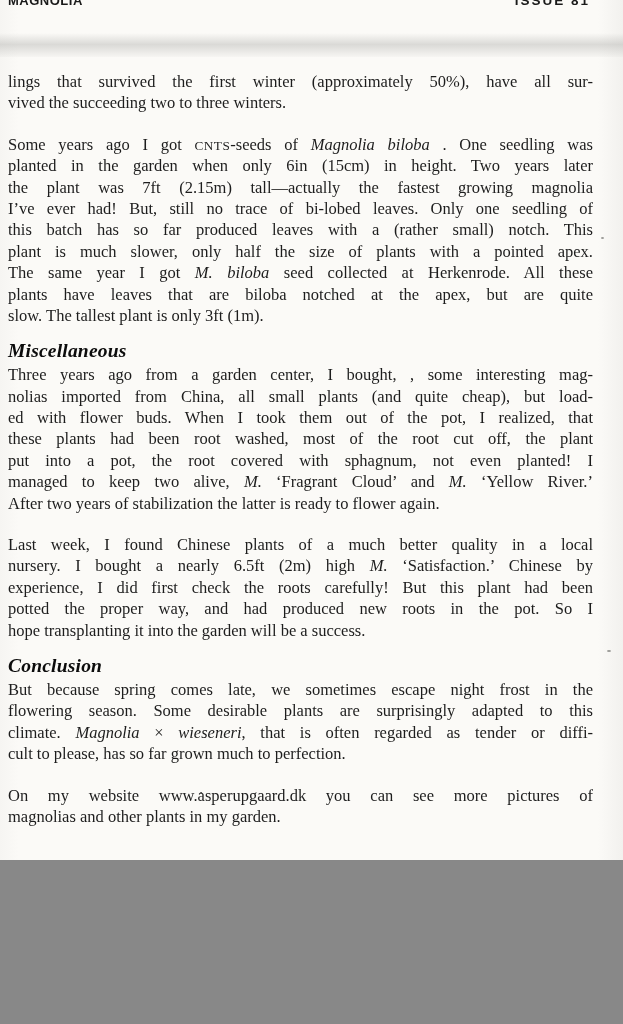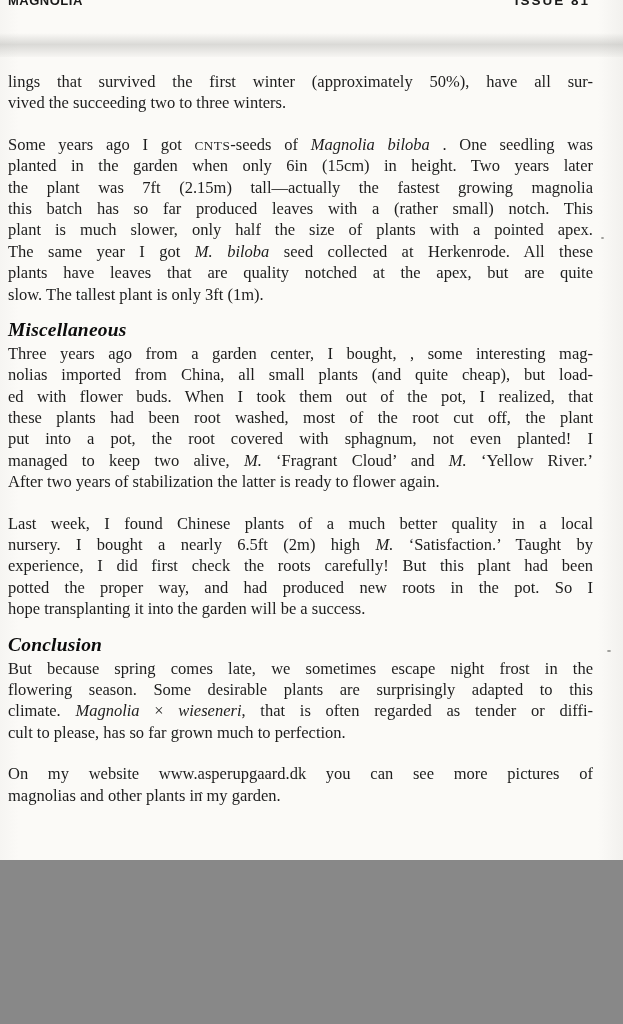--- a/index.html
+++ b/index.html
@@ -64,39 +64,40 @@
 
   <main class="content" id="article-blocks">
       <div class="para">
         <div class="line"><span>lings that survived the first winter (approximately 50%), have all sur-</span></div>
         <div class="line last"><span>vived the succeeding two to three winters.</span></div>
       </div>
       <div class="para">
         <div class="line"><span>Some years ago I got </span><span class="sc">CNTS</span><span>-seeds of </span><span class="it">Magnolia biloba</span><span> . One seedling was</span></div>
         <div class="line"><span>planted in the garden when only 6in (15cm) in height. Two years later</span></div>
         <div class="line"><span>the plant was 7ft (2.15m) tall—actually the fastest growing magnolia</span></div>
+        <div class="line"><span>I’ve ever had! But, still no trace of bi-lobed leaves. Only one seedling of</span></div>
         <div class="line"><span>this batch has so far produced leaves with a (rather small) notch. This</span></div>
         <div class="line"><span>plant is much slower, only half the size of plants with a pointed apex.</span></div>
         <div class="line"><span>The same year I got </span><span class="it">M. biloba</span><span> seed collected at Herkenrode. All these</span></div>
-        <div class="line"><span>plants have leaves that are quality notched at the apex, but are quite</span></div>
+        <div class="line"><span>plants have leaves that are biloba notched at the apex, but are quite</span></div>
         <div class="line last"><span>slow. The tallest plant is only 3ft (1m).</span></div>
       </div>
       <div class="heading">Miscellaneous</div>
       <div class="para">
         <div class="line"><span>Three years ago from a garden center, I bought, , some interesting mag-</span></div>
         <div class="line"><span>nolias imported from China, all small plants (and quite cheap), but load-</span></div>
         <div class="line"><span>ed with flower buds. When I took them out of the pot, I realized, that</span></div>
         <div class="line"><span>these plants had been root washed, most of the root cut off, the plant</span></div>
         <div class="line"><span>put into a pot, the root covered with sphagnum, not even planted! I</span></div>
         <div class="line"><span>managed to keep two alive, </span><span class="it">M.</span><span> ‘Fragrant Cloud’ and </span><span class="it">M.</span><span> ‘Yellow River.’</span></div>
         <div class="line last"><span>After two years of stabilization the latter is ready to flower again.</span></div>
       </div>
       <div class="para">
         <div class="line"><span>Last week, I found Chinese plants of a much better quality in a local</span></div>
-        <div class="line"><span>nursery. I bought a nearly 6.5ft (2m) high </span><span class="it">M.</span><span> ‘Satisfaction.’ Taught by</span></div>
+        <div class="line"><span>nursery. I bought a nearly 6.5ft (2m) high </span><span class="it">M.</span><span> ‘Satisfaction.’ Chinese by</span></div>
         <div class="line"><span>experience, I did first check the roots carefully! But this plant had been</span></div>
         <div class="line"><span>potted the proper way, and had produced new roots in the pot. So I</span></div>
         <div class="line last"><span>hope transplanting it into the garden will be a success.</span></div>
       </div>
       <div class="heading">Conclusion</div>
       <div class="para">
         <div class="line"><span>But because spring comes late, we sometimes escape night frost in the</span></div>
         <div class="line"><span>flowering season. Some desirable plants are surprisingly adapted to this</span></div>
         <div class="line"><span>climate. </span><span class="it">Magnolia</span><span> × </span><span class="it">wieseneri</span><span>, that is often regarded as tender or diffi-</span></div>
         <div class="line last"><span>cult to please, has so far grown much to perfection.</span></div>

